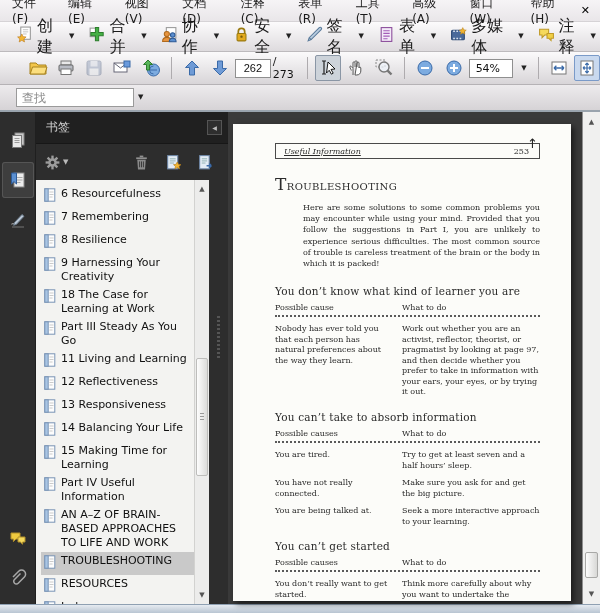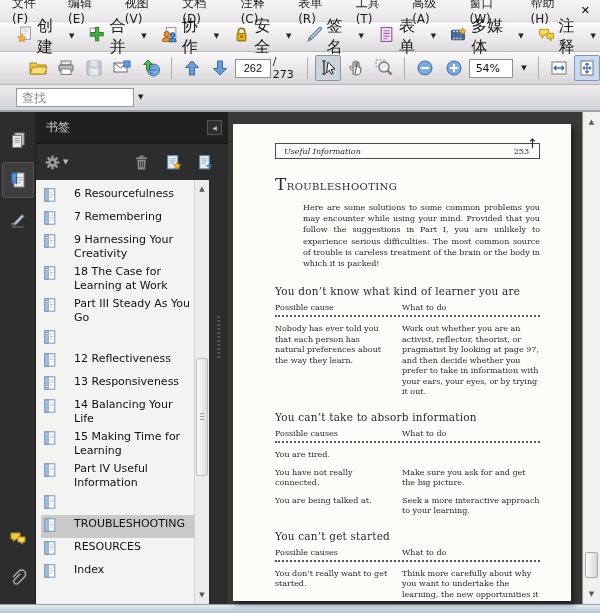--- a/index.html
+++ b/index.html
@@ -61,21 +61,21 @@
   .collapse-btn { width:15px; height:15px; background:#2e2e2e; border:1px solid #555;
     color:#bbb; font-size:6px; display:flex; align-items:center; justify-content:center; }
   .panel-toolbar { height:36px; display:flex; align-items:center; padding:0 8px; }
   .ptool { display:flex; align-items:center; margin-right:6px; }
   .ptool svg { width:17px; height:17px; }
   .ptool .caret { color:#bbb; margin-left:2px; }
   .ptool-right { margin-left:auto; display:flex; gap:9px; }
 
   .panel-body { flex:1; display:flex; min-height:0; }
   .bm-list { flex:1; background:#f3f3f1; padding:5px 0 0 5px; overflow:hidden; }
-  .bm-item { display:flex; align-items:flex-start; gap:18px; padding:2px 2px 2px 3px;
+  .bm-item { display:flex; align-items:flex-start; gap:5px; padding:2px 2px 2px 3px;
     font-size:11px; line-height:14px; color:#101010; }
   .bm-item svg { width:12px; height:14px; flex:none; margin-top:1px; }
   .bm-item .bm-label { width:132px; }
   .bm-item.selected { background:#c9c9c9; }
 
   .bm-scroll { width:15px; background:#ececeb; border-left:1px solid #d2d2d0; position:relative; }
   .sb-arrow { position:absolute; left:0; width:14px; height:14px; display:flex; align-items:center;
     justify-content:center; font-size:7px; color:#555; }
   .bm-scroll .up { top:2px; } .bm-scroll .down { bottom:2px; }
   .bm-thumb { position:absolute; left:1px; width:12px; top:178px; height:118px;
@@ -89,21 +89,21 @@
 
   
   .doc-area { flex:1; display:flex; background:#3a3a3a; min-width:0; }
   .doc-canvas { flex:1; padding:12px 0 0 5px; }
   .page { width:338px; height:477px; background:#fcfcf9; box-shadow:3px 3px 6px rgba(0,0,0,.55);
     font-family:"DejaVu Serif","Liberation Serif",serif; color:#2b2b2b; overflow:hidden; }
   .page-inner { padding:19px 31px 0 42px; }
 
   .run-head { position:relative; border:1px solid #4a4a4a; height:16px; display:flex;
     align-items:center; justify-content:space-between; padding:0 10px 0 8px; font-size:8px; }
-  .run-title { font-style:italic; }
+  .run-title { font-style:italic;text-decoration:underline; }
   .run-arrow { position:absolute; right:1px; top:-7px; font-size:13px; line-height:1;
     font-family:"DejaVu Sans",sans-serif; color:#222; }
 
   .doc-title { margin-top:15px; font-size:14px; font-variant:small-caps; letter-spacing:.4px; }
   .doc-title::first-letter { font-size:17px; }
 
   .intro { margin:8px 0 16px 28px; font-size:8px; line-height:1.4; text-align:justify; }
 
   .section { margin-top:13px; }
   .sec-head { font-size:10.5px; font-weight:normal; letter-spacing:.2px; }
@@ -423,20 +423,28 @@
                 <path d="M5.5 4h4M5.5 6.5h4M5.5 9h3" stroke="#b5b5b5" stroke-width=".7"></path>
               </svg></span>
             <span class="bm-label">7 Remembering</span>
           </div>
           <div class="bm-item">
             <span><svg viewBox="0 0 12 14">
                 <rect x=".8" y=".8" width="10" height="12.4" fill="#fdfdfd" stroke="#7a94b5"></rect>
                 <rect x=".8" y=".8" width="3.4" height="12.4" fill="#a9c5e4" stroke="#7a94b5"></rect>
                 <path d="M5.5 4h4M5.5 6.5h4M5.5 9h3" stroke="#b5b5b5" stroke-width=".7"></path>
               </svg></span>
+            <span class="bm-label">8 Resilience</span>
+          </div>
+          <div class="bm-item">
+            <span><svg viewBox="0 0 12 14">
+                <rect x=".8" y=".8" width="10" height="12.4" fill="#fdfdfd" stroke="#7a94b5"></rect>
+                <rect x=".8" y=".8" width="3.4" height="12.4" fill="#a9c5e4" stroke="#7a94b5"></rect>
+                <path d="M5.5 4h4M5.5 6.5h4M5.5 9h3" stroke="#b5b5b5" stroke-width=".7"></path>
+              </svg></span>
             <span class="bm-label">9 Harnessing Your Creativity</span>
           </div>
           <div class="bm-item">
             <span><svg viewBox="0 0 12 14">
                 <rect x=".8" y=".8" width="10" height="12.4" fill="#fdfdfd" stroke="#7a94b5"></rect>
                 <rect x=".8" y=".8" width="3.4" height="12.4" fill="#a9c5e4" stroke="#7a94b5"></rect>
                 <path d="M5.5 4h4M5.5 6.5h4M5.5 9h3" stroke="#b5b5b5" stroke-width=".7"></path>
               </svg></span>
             <span class="bm-label">18 The Case for Learning at Work</span>
           </div>
@@ -447,20 +455,21 @@
                 <path d="M5.5 4h4M5.5 6.5h4M5.5 9h3" stroke="#b5b5b5" stroke-width=".7"></path>
               </svg></span>
             <span class="bm-label">Part III Steady As You Go</span>
           </div>
           <div class="bm-item">
             <span><svg viewBox="0 0 12 14">
                 <rect x=".8" y=".8" width="10" height="12.4" fill="#fdfdfd" stroke="#7a94b5"></rect>
                 <rect x=".8" y=".8" width="3.4" height="12.4" fill="#a9c5e4" stroke="#7a94b5"></rect>
                 <path d="M5.5 4h4M5.5 6.5h4M5.5 9h3" stroke="#b5b5b5" stroke-width=".7"></path>
               </svg></span>
+            <span class="bm-label">11 Living and Learning</span>
           </div>
           <div class="bm-item">
             <span><svg viewBox="0 0 12 14">
                 <rect x=".8" y=".8" width="10" height="12.4" fill="#fdfdfd" stroke="#7a94b5"></rect>
                 <rect x=".8" y=".8" width="3.4" height="12.4" fill="#a9c5e4" stroke="#7a94b5"></rect>
                 <path d="M5.5 4h4M5.5 6.5h4M5.5 9h3" stroke="#b5b5b5" stroke-width=".7"></path>
               </svg></span>
             <span class="bm-label">12 Reflectiveness</span>
           </div>
           <div class="bm-item">
@@ -494,20 +503,21 @@
                 <path d="M5.5 4h4M5.5 6.5h4M5.5 9h3" stroke="#b5b5b5" stroke-width=".7"></path>
               </svg></span>
             <span class="bm-label">Part IV Useful Information</span>
           </div>
           <div class="bm-item">
             <span><svg viewBox="0 0 12 14">
                 <rect x=".8" y=".8" width="10" height="12.4" fill="#fdfdfd" stroke="#7a94b5"></rect>
                 <rect x=".8" y=".8" width="3.4" height="12.4" fill="#a9c5e4" stroke="#7a94b5"></rect>
                 <path d="M5.5 4h4M5.5 6.5h4M5.5 9h3" stroke="#b5b5b5" stroke-width=".7"></path>
               </svg></span>
+            <span class="bm-label">AN A–Z OF BRAIN-BASED APPROACHES TO LIFE AND WORK</span>
           </div>
           <div class="bm-item selected">
             <span><svg viewBox="0 0 12 14">
                 <rect x=".8" y=".8" width="10" height="12.4" fill="#fdfdfd" stroke="#7a94b5"></rect>
                 <rect x=".8" y=".8" width="3.4" height="12.4" fill="#a9c5e4" stroke="#7a94b5"></rect>
                 <path d="M5.5 4h4M5.5 6.5h4M5.5 9h3" stroke="#b5b5b5" stroke-width=".7"></path>
               </svg></span>
             <span class="bm-label">TROUBLESHOOTING</span>
           </div>
           <div class="bm-item">
@@ -562,20 +572,21 @@
                 </div>
               </div>
               <div class="section">
                 <div class="sec-head">You can’t take to absorb information</div>
                 <div class="col-row">
                   <div class="c1">Possible causes</div>
                   <div class="c2">What to do</div>
                 </div>
                 <div class="tbl-row">
                   <div class="c1">You are tired.</div>
+                  <div class="c2">Try to get at least seven and a half hours’ sleep.</div>
                 </div>
                 <div class="tbl-row">
                   <div class="c1">You have not really connected.</div>
                   <div class="c2">Make sure you ask for and get the big picture.</div>
                 </div>
                 <div class="tbl-row">
                   <div class="c1">You are being talked at.</div>
                   <div class="c2">Seek a more interactive approach to your learning.</div>
                 </div>
               </div>

